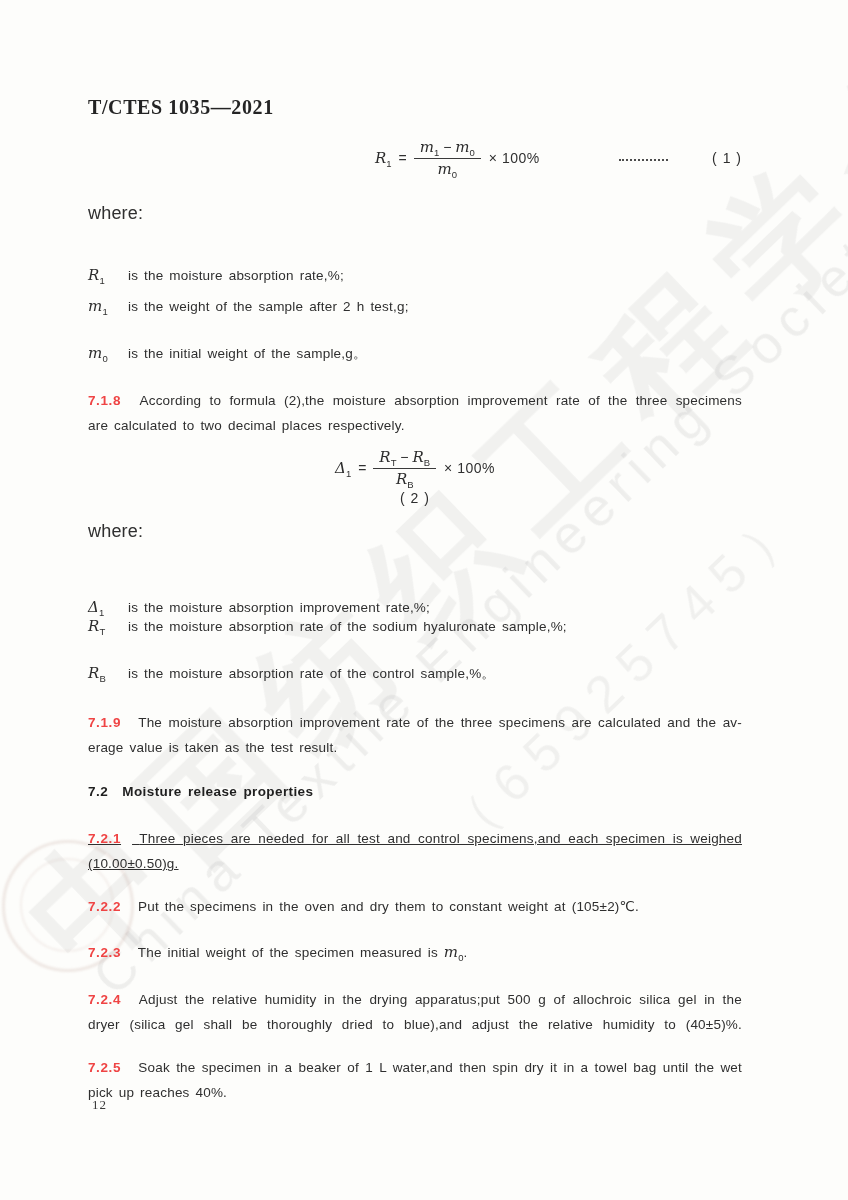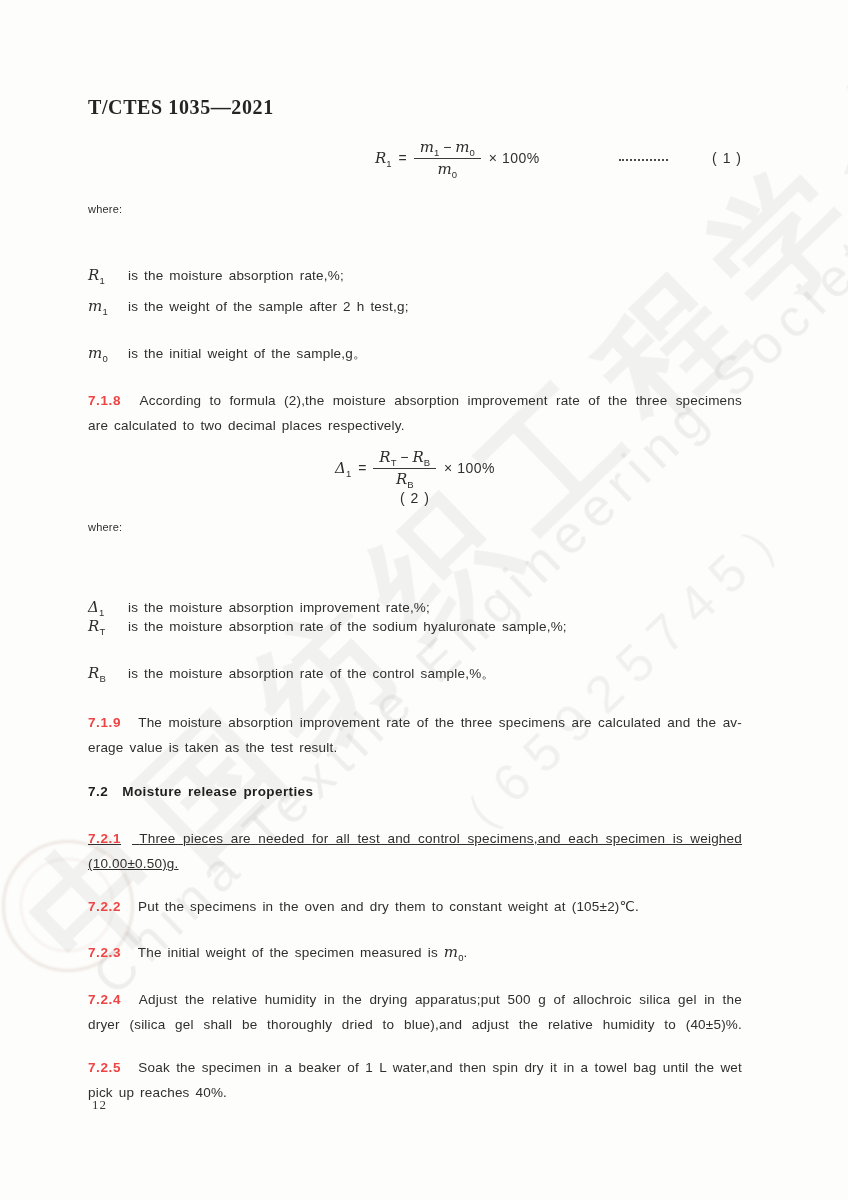--- a/index.html
+++ b/index.html
@@ -14,21 +14,21 @@
   .wm-digits{left:430px;top:814px;font-size:52px;letter-spacing:14px;opacity:0.17;}
   .stamp{position:absolute;left:2px;top:840px;width:126px;height:126px;border-radius:50%;
          border:3px solid rgba(193,159,148,0.22);filter:blur(0.8px);}
   .stamp-inner{position:absolute;left:15px;top:15px;width:90px;height:90px;border-radius:50%;
          border:2px solid rgba(193,159,148,0.14);}
 
   
   .abs{position:absolute;}
   .header{left:88px;top:96px;font-family:"Liberation Serif","DejaVu Serif",serif;
           font-weight:700;font-size:20px;letter-spacing:0.6px;color:#242424;}
-  .tline{left:88px;font-size:11px;letter-spacing:0.2px;word-spacing:2px;color:#2f2f2f;}
+  .tline{left:88px;font-size:18px;letter-spacing:0.2px;word-spacing:2px;color:#2f2f2f;}
   .para{left:88px;width:654px;font-size:13.5px;letter-spacing:0.2px;word-spacing:2px;line-height:25px;}
   .pline{display:block;white-space:nowrap;}
   .jline{white-space:normal;text-align:justify;text-align-last:justify;}
   .snum{font-weight:700;color:#ef4444;margin-right:11px;letter-spacing:0.6px;}
   .head b{font-weight:700;color:#1f1f1f;letter-spacing:0.5px;}
   .head .htitle{margin-left:14px;letter-spacing:0.4px;}
 
   
   .def{left:88px;width:654px;font-size:13.5px;letter-spacing:0.2px;word-spacing:2px;}
   .dsym{display:inline-block;width:34px;}

